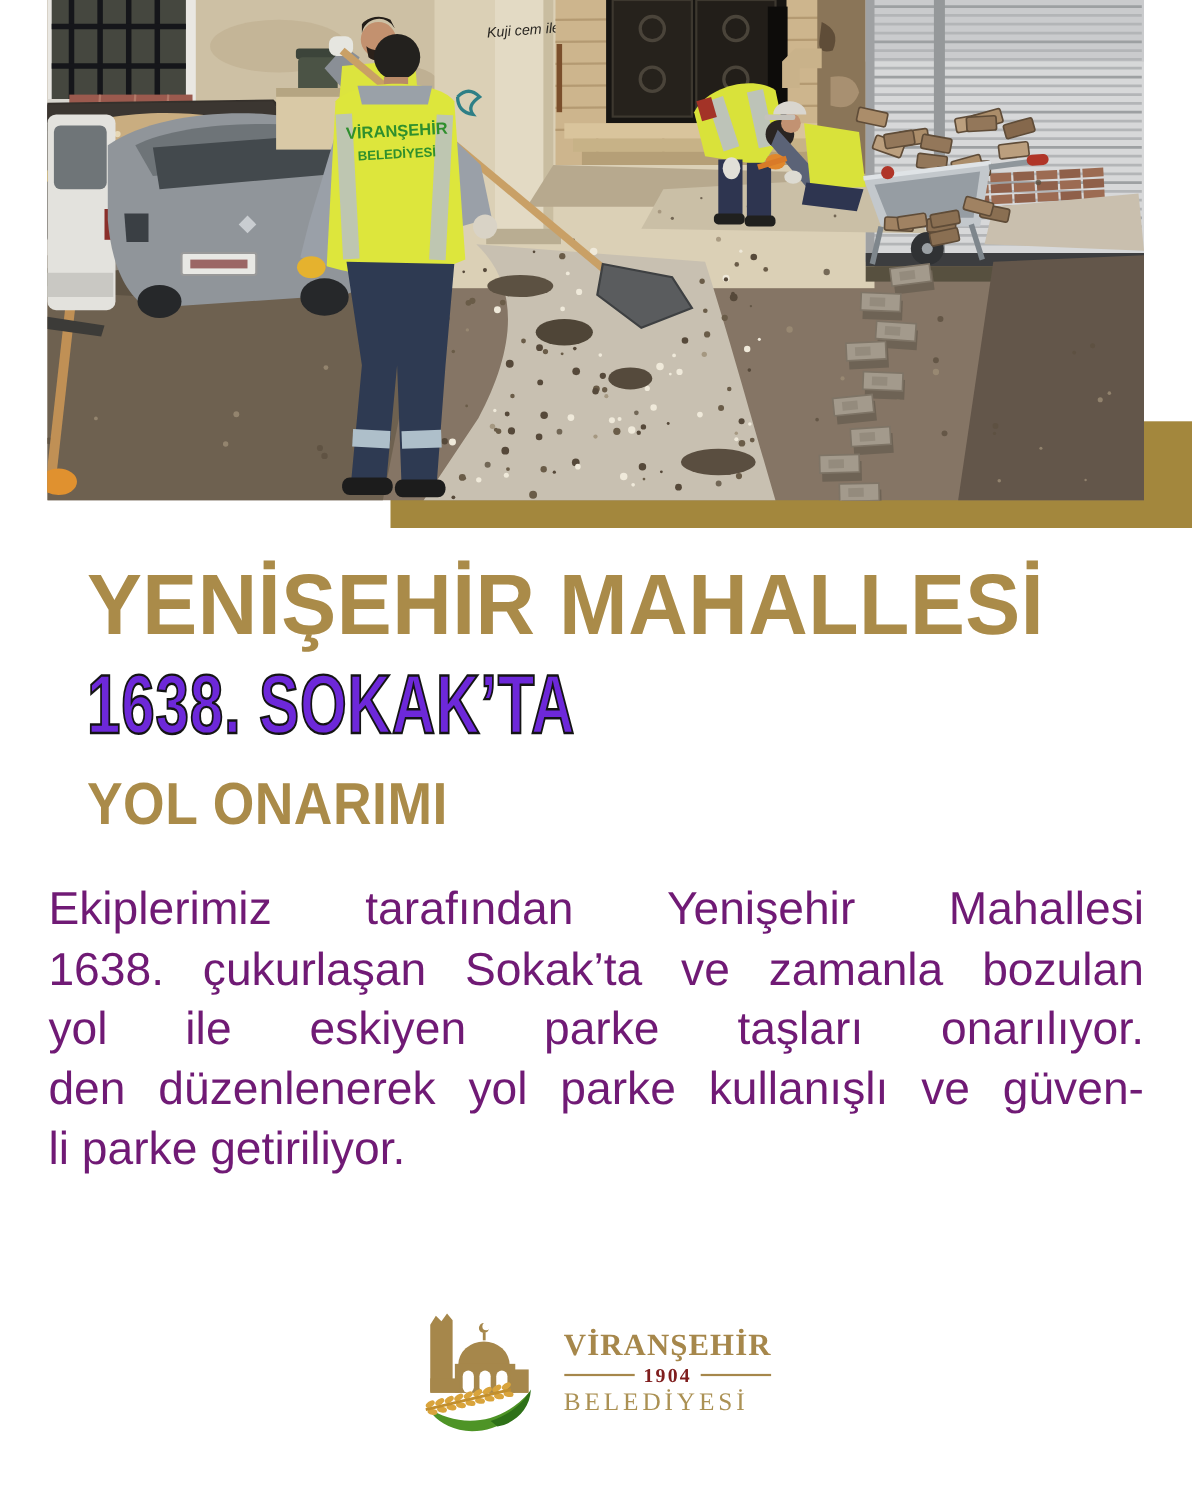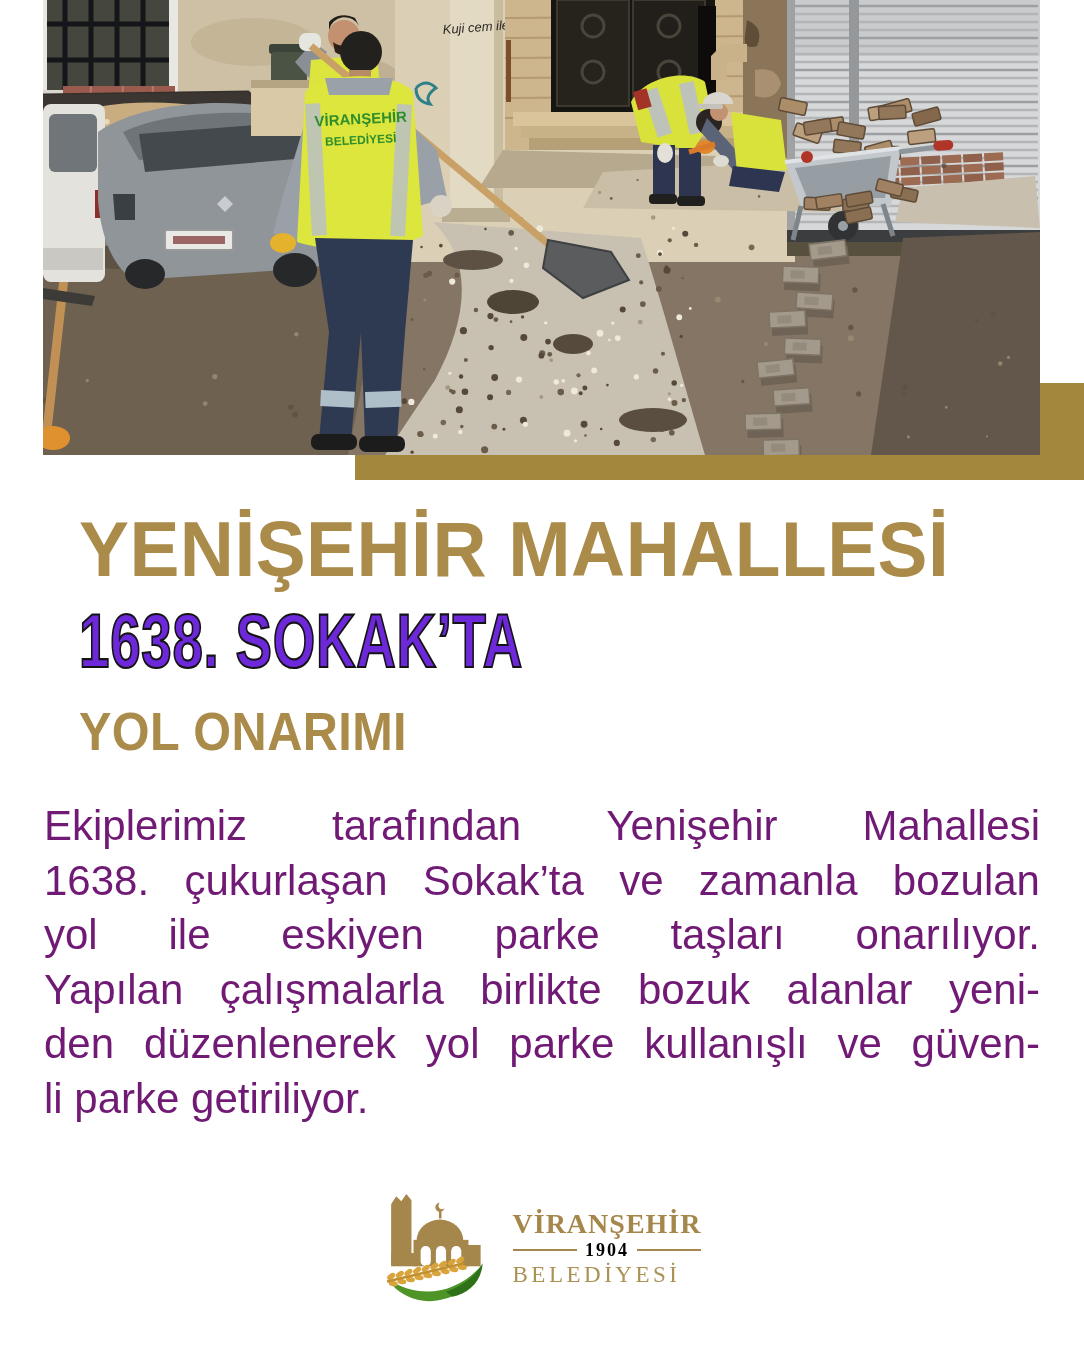--- a/index.html
+++ b/index.html
@@ -23,21 +23,21 @@
   .body-text{position:absolute;left:44px;top:799px;width:996px;color:#701a75;font-size:42px;}
   .b-line{line-height:54.6px;height:54.6px;white-space:nowrap;}
   .b-line.j{display:flex;justify-content:space-between;}
   
   .logo{position:absolute;left:0;top:1192px;width:1084px;display:flex;justify-content:center;align-items:center;}
   .logo-icon{width:120px;height:112px;flex:0 0 auto;margin-right:10px;}
   .logo-text{display:flex;flex-direction:column;align-items:stretch;font-family:"Liberation Serif",serif;}
   .logo-name{color:#a6874b;font-weight:bold;font-size:28px;letter-spacing:1px;line-height:30px;}
   .logo-divider{display:flex;align-items:center;margin:2px 0 3px 0;}
   .logo-divider .rule{flex:1;height:2px;background:#a6874b;}
-  .logo-year{color:#000000;font-size:18px;font-weight:bold;letter-spacing:2px;padding:0 8px;line-height:18px;}
+  .logo-year{color:#7f1d1d;font-size:18px;font-weight:bold;letter-spacing:2px;padding:0 8px;line-height:18px;}
   .logo-sub{color:#ab9154;font-size:23px;letter-spacing:3.5px;line-height:26px;}
 </style>
 </head>
 <body>
 
 <div class="canvas">
 
   <div class="gold-bar"></div>
 
   <div class="photo" aria-label="Municipal crew in yellow hi-vis vests repairing a dirt road: a worker with a shovel in the foreground, two workers laying paving stones, a wheelbarrow loaded with bricks, a loader bucket full of gravel, parked cars, an ornate dark doorway and a roller shutter in the background">
@@ -668,28 +668,20 @@
       </div>
       <div class="b-line j">
         <span>yol</span>
         <span>ile</span>
         <span>eskiyen</span>
         <span>parke</span>
         <span>taşları</span>
         <span>onarılıyor.</span>
       </div>
       <div class="b-line j">
-        <span>Yapılan</span>
-        <span>çalışmalarla</span>
-        <span>birlikte</span>
-        <span>bozuk</span>
-        <span>alanlar</span>
-        <span>yeni-</span>
-      </div>
-      <div class="b-line j">
         <span>den</span>
         <span>düzenlenerek</span>
         <span>yol</span>
         <span>parke</span>
         <span>kullanışlı</span>
         <span>ve</span>
         <span>güven-</span>
       </div>
       <div class="b-line">li parke getiriliyor.</div>
     </div>

